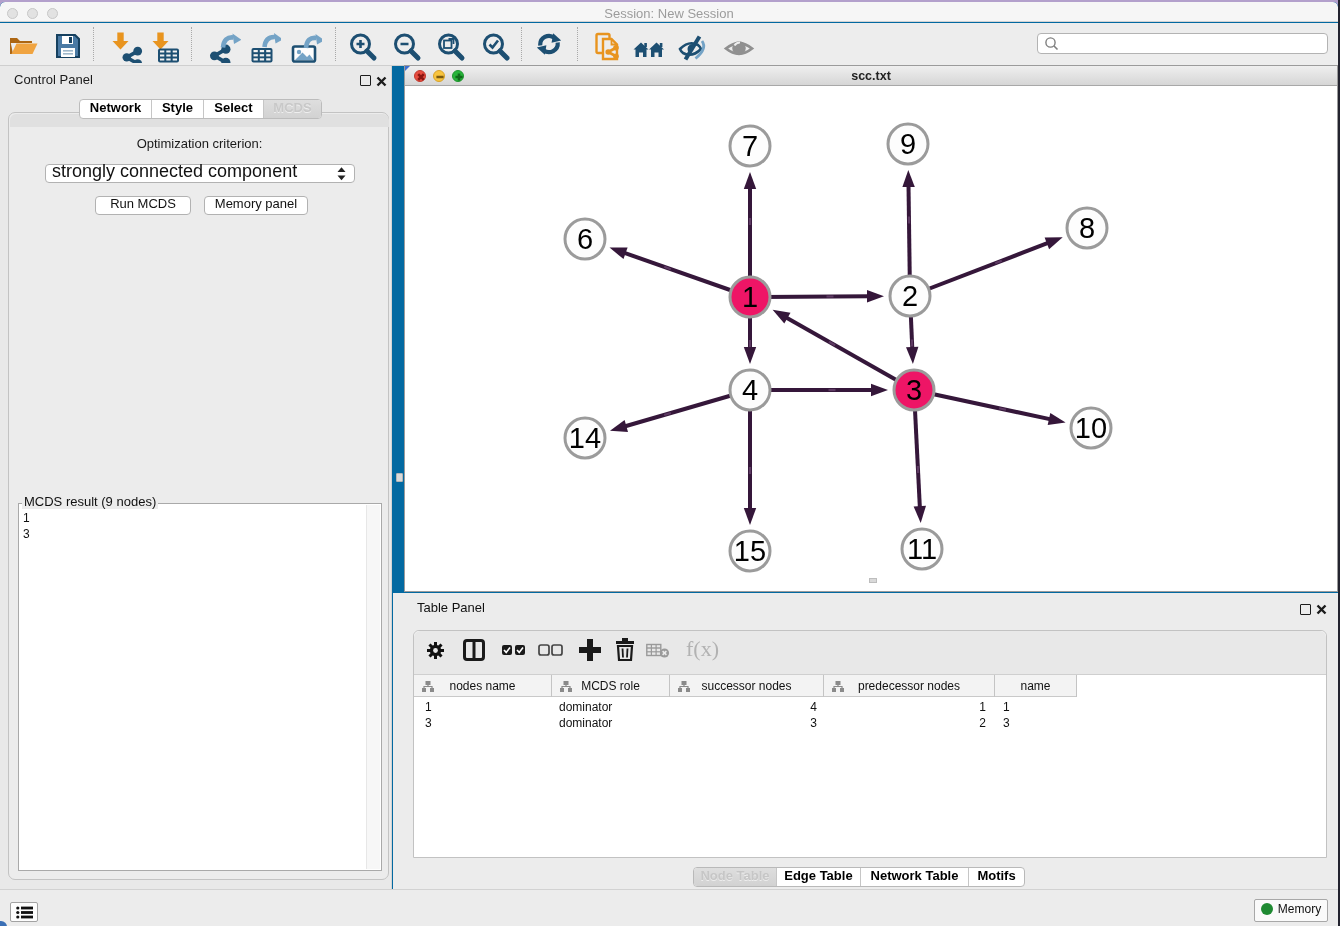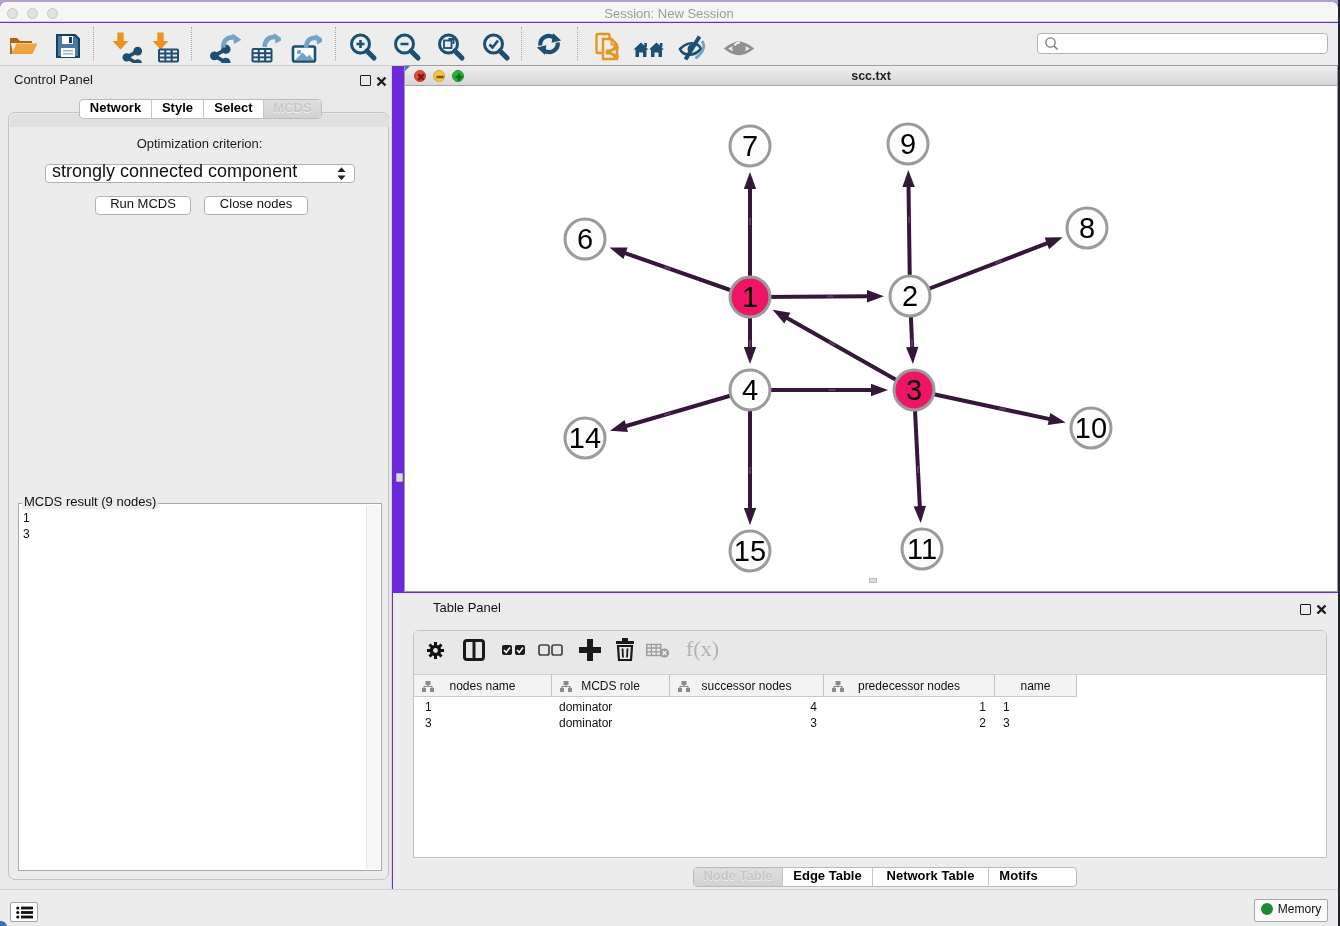--- a/index.html
+++ b/index.html
@@ -1,21 +1,21 @@
 <!DOCTYPE html>
 <html><head>
 <meta charset="utf-8">
 <style>
   * { margin:0; padding:0; box-sizing:border-box; }
   html,body { width:1340px; height:926px; overflow:hidden; }
   body { font-family:"Liberation Sans", sans-serif; background:#b3a0cc; }
   #page { position:relative; width:1340px; height:926px; }
   .abs { position:absolute; }
   #rightstrip { left:1338px; top:0; width:2px; height:926px; background:#23232f; }
-  #appwin { left:0; top:2px; width:1338px; height:924px; background:#6d28d9; border-radius:5px 5px 0 0; overflow:hidden; }
+  #appwin { left:0; top:2px; width:1338px; height:924px; background:#0369a1; border-radius:5px 5px 0 0; overflow:hidden; }
   
   #titlebar { left:0; top:0; width:1338px; height:20px; background:#f6f6f6; border-bottom:1px solid #d3d3d3; border-radius:5px 5px 0 0; }
   .tl { position:absolute; top:6px; width:11px; height:11px; border-radius:50%; background:#e2e2e2; border:1px solid #c8c8c8; }
   #wtitle { position:absolute; top:4px; left:0; width:1338px; text-align:center; font-size:13px; color:#9c9c9c; }
   
   #toolbar { left:0; top:21px; width:1338px; height:43px; background:#ededed; border-bottom:1px solid #cfcfcf; }
   .tbi { position:absolute; top:5px; width:32px; height:32px; }
   .tsep { position:absolute; top:4px; width:1px; height:34px; border-left:1px dotted #a9a9a9; }
   #searchbox { position:absolute; left:1037px; top:10px; width:291px; height:21px; background:#fff; border:1px solid #b3b3b3; border-radius:4px; }
   
@@ -36,27 +36,27 @@
   #fstext { position:absolute; left:4px; top:6px; font-size:12px; color:#111; line-height:16px; }
   #fsscroll { position:absolute; right:1px; top:1px; width:14px; height:364px; background:#f7f7f7; border-left:1px solid #e7e7e7; }
   
   #netframe { left:404px; top:63px; width:934px; height:527px; border:1px solid #9b9b9b; background:#fff; }
   #nettitle { position:absolute; left:0; top:0; width:932px; height:20px; background:linear-gradient(#efefef,#d6d6d6); border-bottom:1px solid #a8a8a8; }
   .mac { position:absolute; top:4px; width:12px; height:12px; border-radius:50%; font-size:10px; font-weight:bold; text-align:center; line-height:12px; }
   #netname { position:absolute; top:3px; left:0; width:932px; text-align:center; font-size:12.5px; font-weight:bold; color:#222; }
   #corner { position:absolute; left:0; top:0; width:0; height:0; border-left:5px solid #3f6fd1; border-bottom:5px solid transparent; }
   
   #tpanel { left:393px; top:591px; width:947px; height:296px; background:#ececec; }
-  #tp-title { position:absolute; left:24px; top:7px; font-size:13px; color:#111;margin-left:16px; }
+  #tp-title { position:absolute; left:24px; top:7px; font-size:13px; color:#111; }
   #tbox { position:absolute; left:20px; top:37px; width:914px; height:228px; border:1px solid #c2c2c2; border-radius:6px 6px 0 0; background:#fff; }
   #ttools { position:absolute; left:0; top:0; width:912px; height:44px; background:#e8e8e8; border-radius:6px 6px 0 0; border-bottom:1px solid #cfcfcf; }
   #thead { position:absolute; left:0; top:44px; width:663px; height:22px; background:#f3f3f3; border-bottom:1px solid #c9c9c9; font-size:12px; color:#111; }
   .hcell { position:absolute; top:0; height:22px; border-right:1px solid #c4c4c4; text-align:center; line-height:22px; }
   .trow { position:absolute; font-size:12px; color:#111; height:16px; line-height:16px; }
-  #btabs { position:absolute; left:300px; top:274px; z-index:2; width:384px; height:20px; background:#fff; border:1px solid #b9b9b9; border-radius:4px; display:flex;align-items:center; }
+  #btabs { position:absolute; left:300px; top:274px; z-index:2; width:332px; height:20px; background:#fff; border:1px solid #b9b9b9; border-radius:4px; display:flex;align-items:center; }
   #btabs .seg { height:18px; line-height:15px; text-align:center; font-size:13px; font-weight:bold; color:#000; border-right:1px solid #c6c6c6; }
   #btabs .seg.sel { background:linear-gradient(#dedede,#d2d2d2); color:#c6c6c6; text-shadow:0 1px 0 #eee; border-radius:3px 0 0 3px; }
   #btabs .seg:last-child { border-right:none; }
   
   #statusbar { left:0; top:887px; width:1338px; height:37px; background:#ececec; border-top:1px solid #d2d2d2; }
   #listbtn { position:absolute; left:10px; top:12px; width:28px; height:20px; background:#fdfdfd; border:1px solid #a2a2a2; border-radius:2px; }
   #membtn { position:absolute; left:1254px; top:9px; width:74px; height:23px; background:#fafafa; border:1px solid #a8a8a8; border-radius:2px; font-size:12px; color:#111; line-height:19px; text-align:center; }
 </style>
 </head>
 <body>
@@ -219,21 +219,21 @@
         <div class="seg" style="width:57px;">MCDS</div>
       </div>
       <div id="cp-content">
         <div id="cp-band"></div>
         <div id="optlabel">Optimization criterion:</div>
         <div id="dropdown">strongly connected component<svg width="11" height="16" viewBox="0 0 11 16" style="position:absolute;right:7px;top:1px;">
               <path d="M1.5 6 L5.5 1.2 L9.5 6 Z" fill="#222"></path>
               <path d="M1.5 9.5 L5.5 14.3 L9.5 9.5 Z" fill="#222"></path>
             </svg></div>
         <div class="btn" style="left:86px; top:83px; width:96px;">Run MCDS</div>
-        <div class="btn" style="left:195px; top:83px; width:104px;">Close nodes</div>
+        <div class="btn" style="left:195px; top:83px; width:104px;">Memory panel</div>
         <div id="fieldset">
           <div id="fslegend">MCDS result (9 nodes)</div>
           <div id="fstext">1<br>3</div>
           <div id="fsscroll"></div>
         </div>
       </div>
     </div>
     <div class="abs" id="netframe">
       <div id="nettitle">
         <div class="mac" style="left:9px; background:#e74c3f; border:1px solid #c03a30;"><svg width="12" height="12" viewBox="0 0 12 12">

